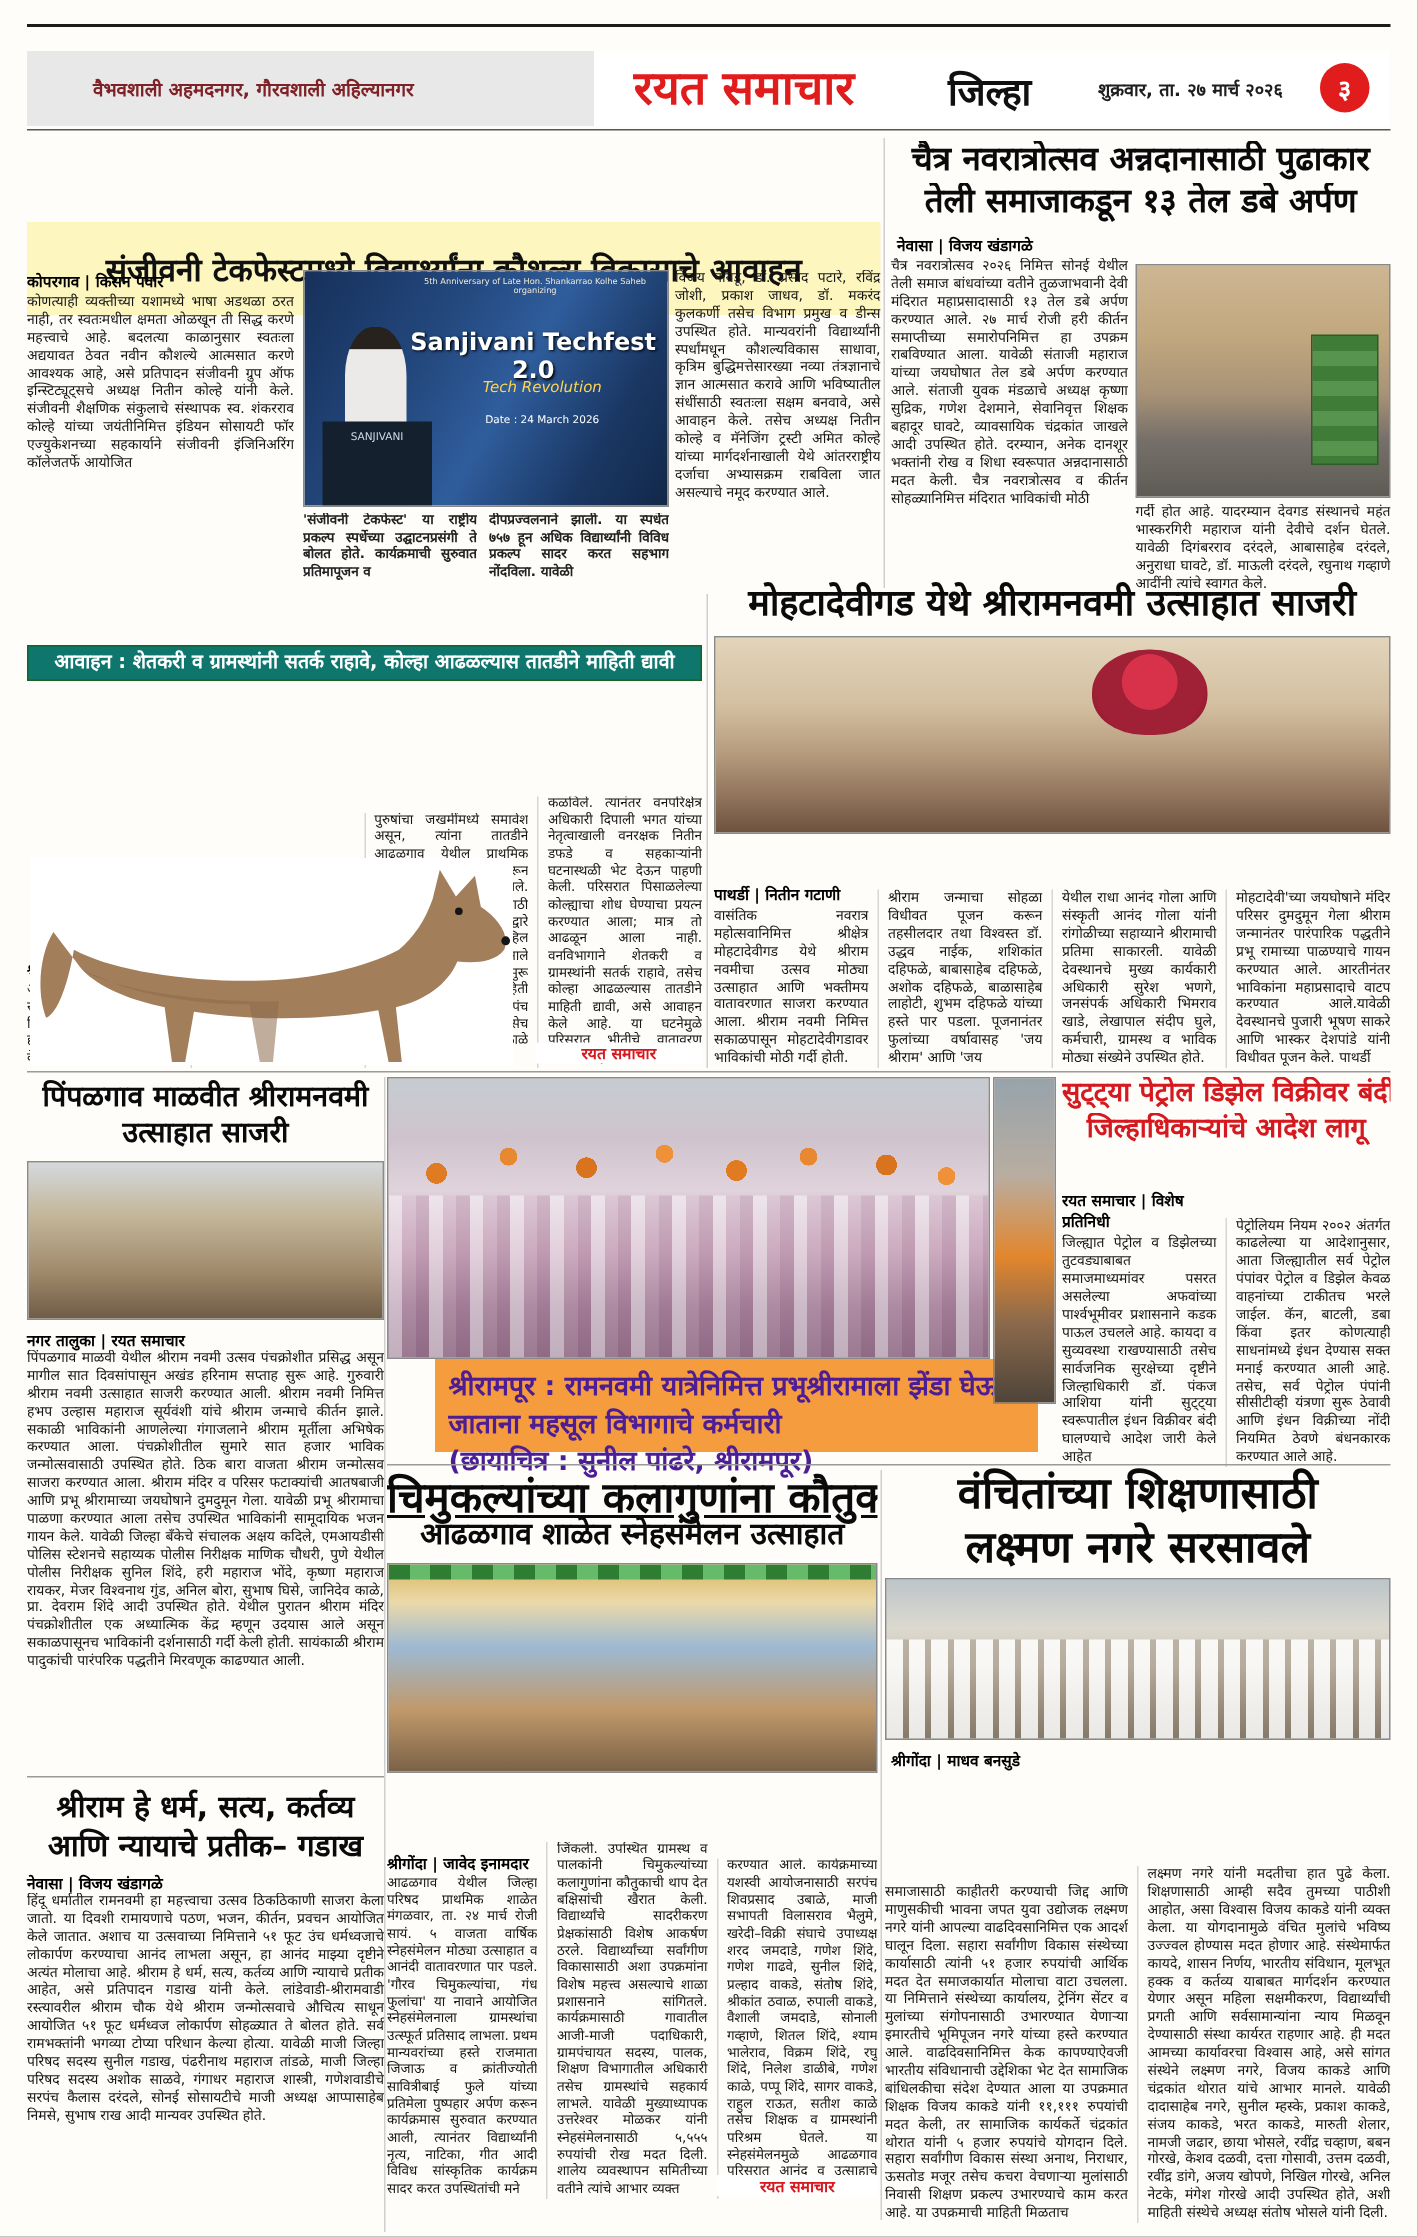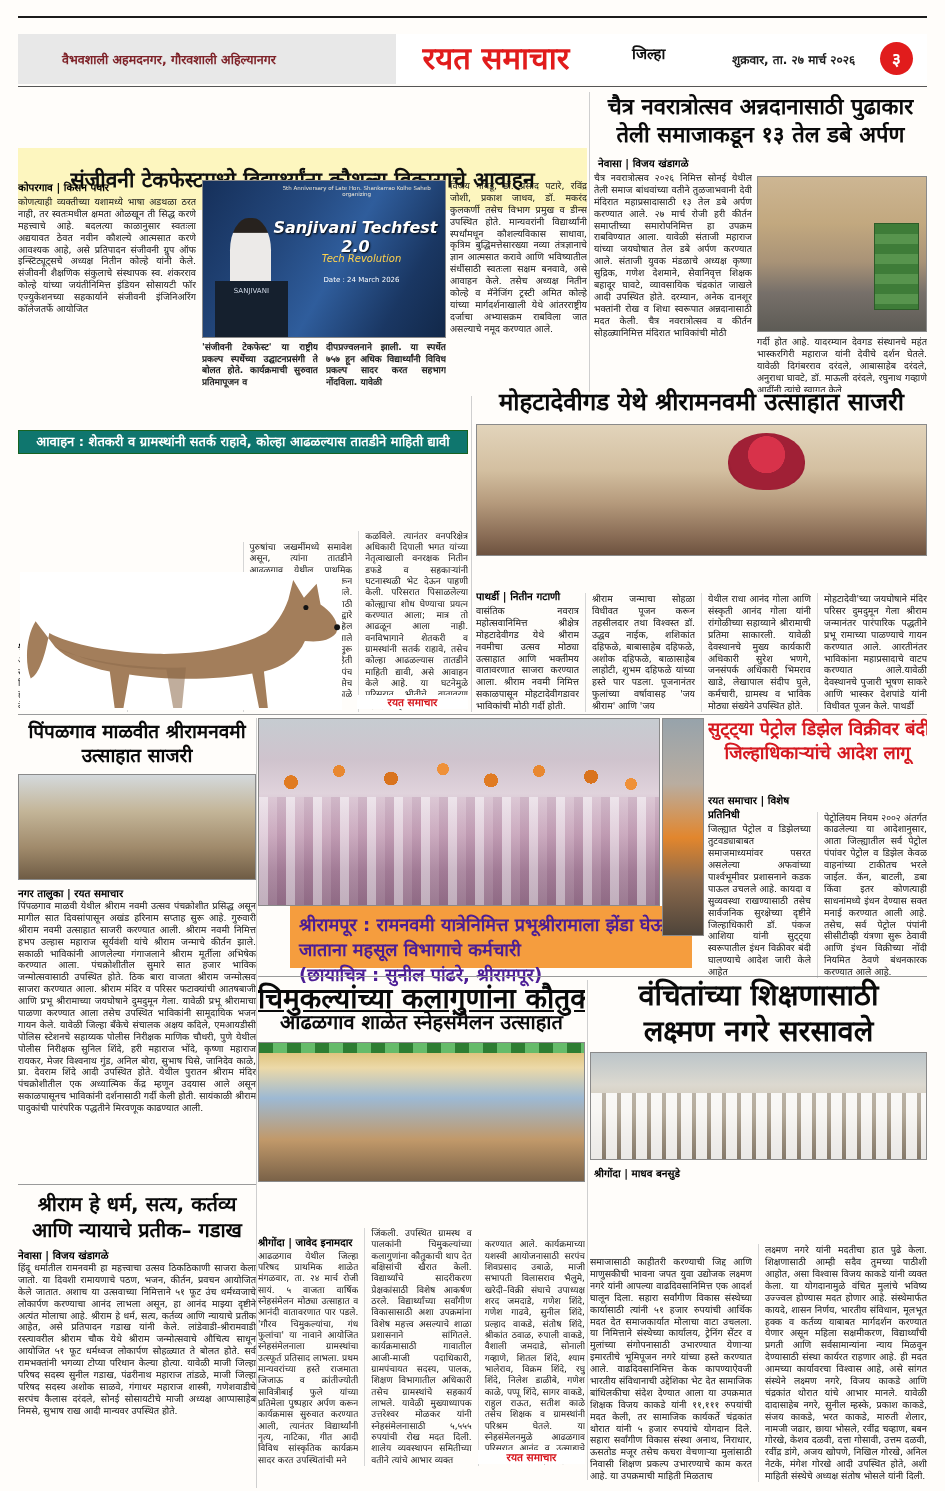--- a/index.html
+++ b/index.html
@@ -8,21 +8,21 @@
   .abs{position:absolute;box-sizing:border-box;}
   .rule-h{background:#1c1c1c;}
   .rule-soft{background:#9a9a9a;}
   .rule-v{width:1px;background:#cfcfcf;}
 
   
   .header-bar{background:#e8e8e8;}
   .header-white{position:absolute;left:378px;top:0;width:531px;height:50px;background:#ffffff;}
   .slogan{position:absolute;left:44px;top:17px;font-size:12.5px;font-weight:bold;color:#7e2228;}
   .masthead{position:absolute;left:382px;top:2px;width:192px;text-align:center;font-size:31px;font-weight:800;color:#e11c1c;}
-  .section-name{position:absolute;left:614px;top:9px;font-size:15px;font-weight:bold;color:#101010;font-family:Liberation Mono, monospace;}
+  .section-name{position:absolute;left:614px;top:9px;font-size:25px;font-weight:bold;color:#101010;font-family:Liberation Mono, monospace;}
   .edition-date{position:absolute;left:714px;top:17px;font-size:12px;font-weight:600;color:#1e1e1e;}
   .page-circle{position:absolute;left:862px;top:8px;width:33px;height:33px;border-radius:50%;background:#e11c1c;
                color:#fff;font-size:17px;font-weight:bold;display:flex;align-items:center;justify-content:center;}
 
   
   .hd{font-weight:bold;color:#0a0a0a;text-align:center;white-space:nowrap;overflow:hidden;line-height:1.2;}
   .hd-xl{font-size:42px;}
   .hd-teli{font-size:22px;}
   .hd-jackal{font-size:25px;}
   .hd-mohata{font-size:24px;}
@@ -45,21 +45,21 @@
   .tag-red{color:#d6181f;font-weight:bold;text-align:center;font-size:10.5px;}
   .cols{display:flex;overflow:hidden;align-items:flex-end;}
   .cols .col{flex:1;overflow:hidden;}
   .cols .col + .col{border-left:1px solid #d6d6d6;margin-left:6px;padding-left:6px;}
   .clip{overflow:hidden;}
 
   
   .photo{position:absolute;border:1px solid #8a8a8a;box-sizing:border-box;overflow:hidden;}
   .photo-techfest{background:linear-gradient(120deg,#16305a 0%,#24497f 35%,#2f5d9c 55%,#1a3763 80%,#122849 100%);}
   .pt-top{position:absolute;top:4px;left:30%;right:3%;font-size:5.5px;color:#efe8d8;text-align:center;}
-  .pt-main{position:absolute;top:24%;left:28%;right:2%;font-size:16px;font-weight:bold;font-style:italic;
+  .pt-main{position:absolute;top:24%;left:28%;right:2%;font-size:16px;font-weight:bold;
            color:#fff;text-align:center;text-shadow:1px 1px 2px #000;}
   .pt-sub{position:absolute;top:46%;left:36%;right:5%;font-size:10px;font-style:italic;color:#ffd34d;text-align:center;}
   .pt-date{position:absolute;top:61%;left:36%;right:5%;font-size:7px;color:#fff;text-align:center;}
   .pt-podium{position:absolute;left:5%;bottom:0;width:30%;height:32%;background:#15202e;color:#cfd8e6;
              font-size:7px;text-align:center;padding-top:6px;}
   .pt-speaker{position:absolute;left:11%;bottom:30%;width:17%;height:46%;border-radius:45% 45% 10% 10%;
               background:linear-gradient(180deg,#27221e 0 20%,#eceae8 21% 100%);}
   .photo-teli{background:linear-gradient(180deg,#cdb693 0%,#c2a87f 30%,#a99377 55%,#77706a 75%,#5d5b55 100%);}
   .photo-teli::after{content:"";position:absolute;right:4%;top:30%;width:26%;height:55%;
                      background:repeating-linear-gradient(180deg,#3e7c38 0 10px,#57944d 10px 20px);border:1px solid #2c5c28;}

